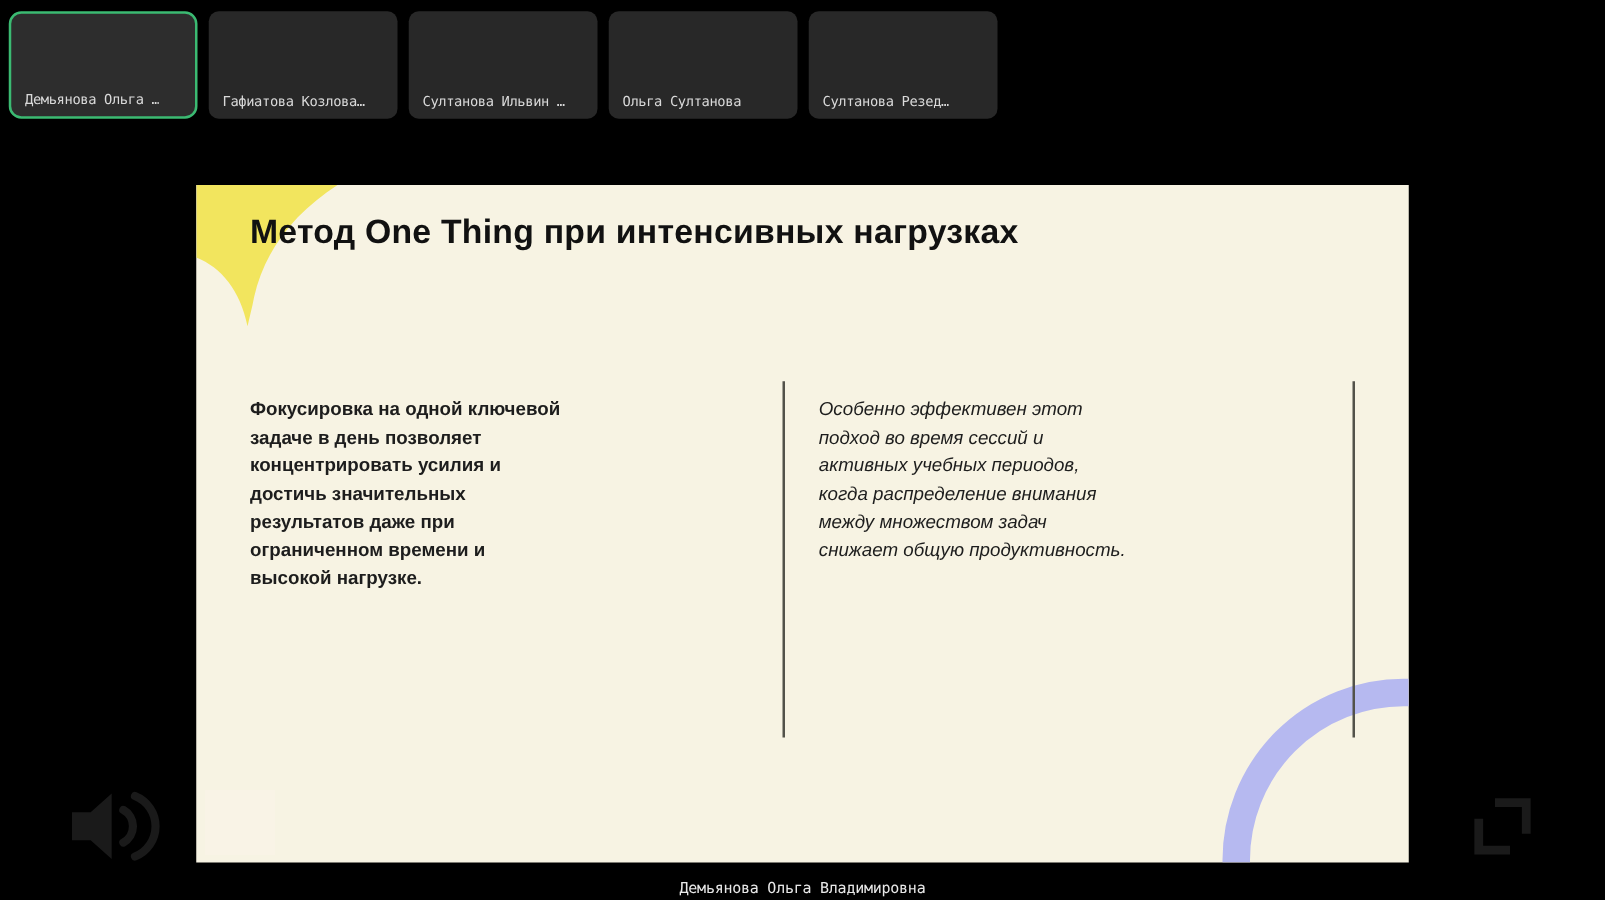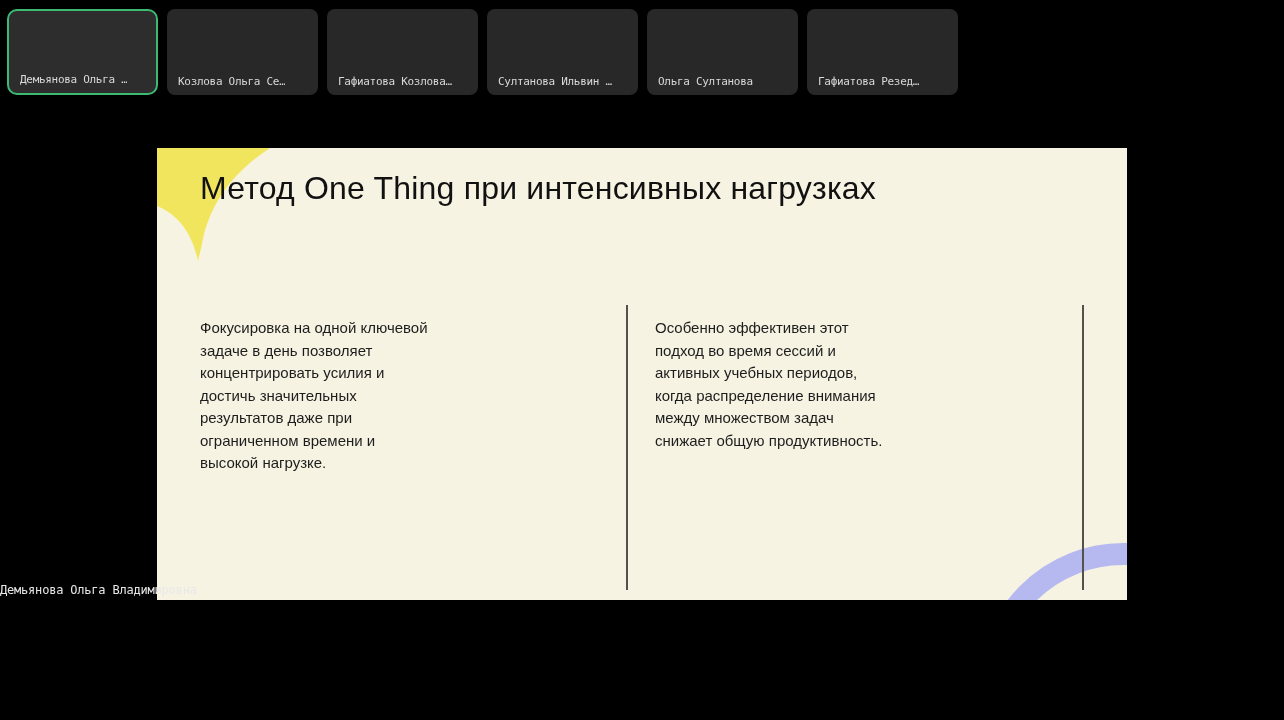--- a/index.html
+++ b/index.html
@@ -1,19 +1,19 @@
 <!DOCTYPE html>
 <html style="--slide-bg: #f7f3e3; --accent-yellow: #f2e55e; --accent-blue: #b6b9f0; --slide-text: #1d1d1d; --divider: #53524a; --active-green: #3bba72;"><head>
 <meta charset="utf-8">
 <style>
   html, body { margin: 0; padding: 0; background: #000; }
   .stage {
     position: relative;
     width: 1284px;
-    height: 600px;
+    height: 720px;
     background: #000;
     overflow: hidden;
     font-family: "Liberation Sans", sans-serif;
   }
 
   
   .tiles-row {
     position: absolute;
     left: 7px; top: 9px;
     display: flex;
@@ -59,42 +59,42 @@
   }
   .ring {
     position: absolute;
     left: 0; top: 0;
     color: var(--accent-blue, #b6b9f0);
   }
   .slide-title {
     position: absolute;
     left: 43px; top: 22px;
     width: 900px;
-    font-size: 32px;
-    font-weight: 400;
+    font-size: 27px;
+    font-weight: 700;
     color: #111;
     letter-spacing: 0.2px;
   }
   .columns {
     position: absolute;
     left: 43px; top: 157px;
     width: 884px; height: 290px;
     display: flex;
   }
   .col {
     flex: 1 1 0;
     box-sizing: border-box;
     padding-top: 12px;
     font-size: 15px;
     line-height: 22.5px;
     color: var(--slide-text, #1d1d1d);
     white-space: pre-line;
   }
-  .col-1 { padding-right: 40px; }
-  .col-2 { padding-left: 27px; padding-right: 41px; }
+  .col-1 { padding-right: 40px; font-weight: bold; }
+  .col-2 { padding-left: 27px; padding-right: 41px; font-style: italic; }
   .col-3 { padding-left: 24px; padding-right: 6px; }
   .divider {
     flex: 0 0 auto;
     width: 2px; height: 285px;
     background: var(--divider, #53524a);
   }
   .watermark-patch {
     position: absolute;
     left: 7px; top: 484px;
     width: 56px; height: 52px;
@@ -113,50 +113,47 @@
     left: 1176px; top: 635px;
     width: 52px; height: 52px;
     color: #1a1a1a;
   }
 
   
   .footer-name {
     position: absolute;
     left: 0; bottom: 3px;
     width: 100%;
-    text-align: left;
+    text-align: center;
     font-family: "DejaVu Sans Mono", monospace;
     font-size: 12px;
     color: #e8e8e8;
     letter-spacing: -0.2px;
   }
 </style>
 </head>
 <body>
 
 <div class="stage">
 
   <div class="tiles-row">
     <div class="tile active">
       <span class="tile-name">Демьянова Ольга …</span>
     </div>
     <div class="tile">
-      <span class="tile-name">Козлова Ольга Се…</span>
-    </div>
-    <div class="tile">
       <span class="tile-name">Гафиатова Козлова…</span>
     </div>
     <div class="tile">
       <span class="tile-name">Султанова Ильвин …</span>
     </div>
     <div class="tile">
       <span class="tile-name">Ольга Султанова</span>
     </div>
     <div class="tile">
-      <span class="tile-name">Гафиатова Резед…</span>
+      <span class="tile-name">Султанова Резед…</span>
     </div>
   </div>
 
   <div class="slide">
 
     <svg class="star" width="116" height="114" viewBox="0 0 116 114">
       <path fill="currentColor" d="M0 0 H113 C 76 24, 52 56, 45 96 L 41 113 C 35 84, 20 66, 0 58 Z"></path>
     </svg>
 
     <svg class="ring" width="970" height="542" viewBox="0 0 970 542">

